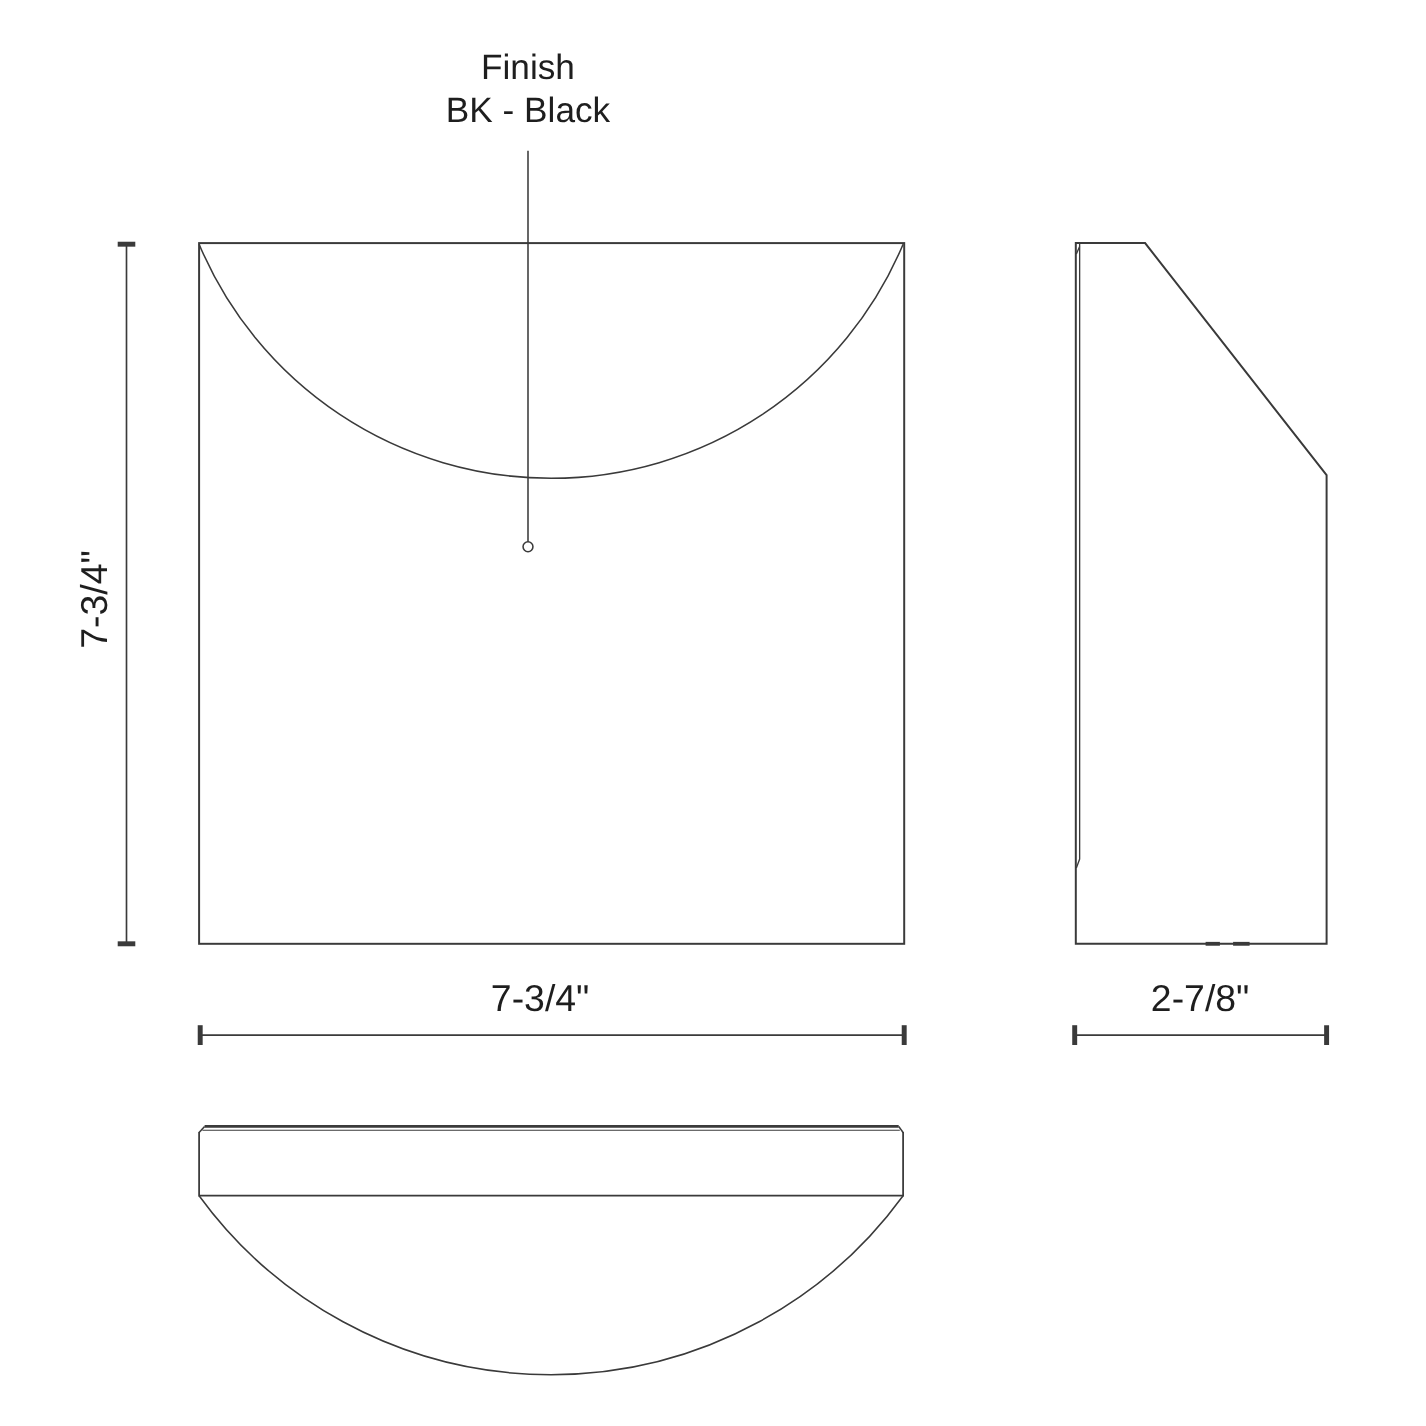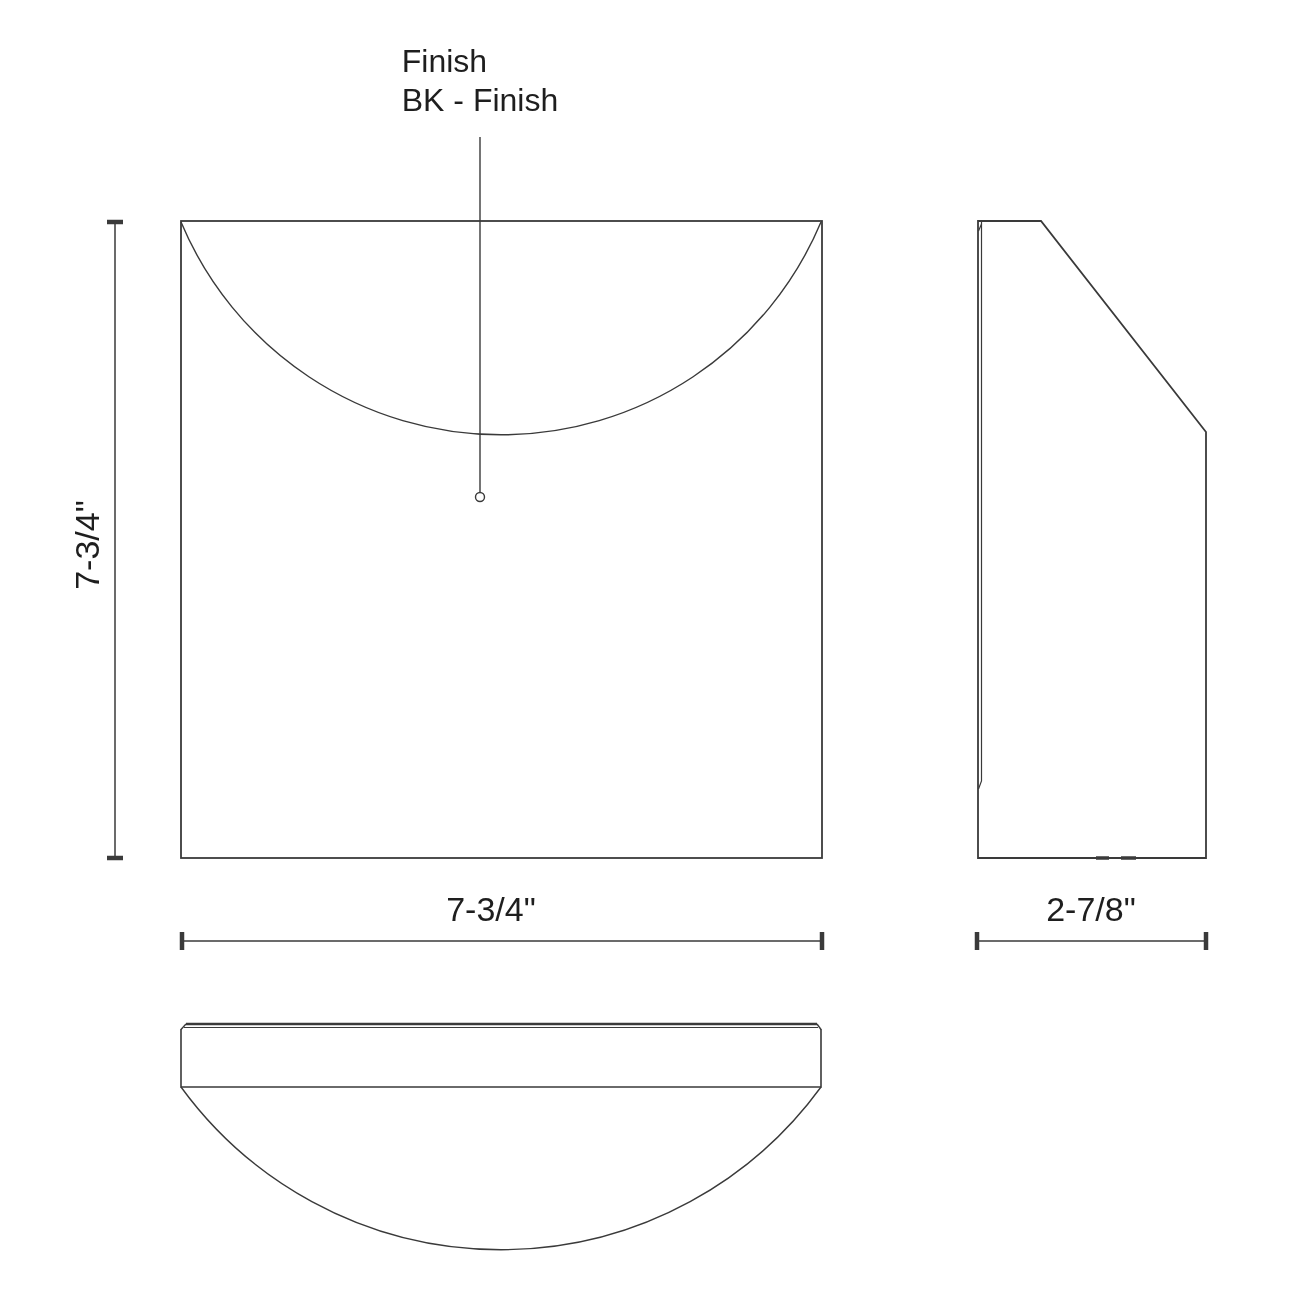--- a/index.html
+++ b/index.html
@@ -29,20 +29,21 @@
   .label {
     position: absolute;
     color: var(--color-text, #1e1e1e);
     white-space: nowrap;
     user-select: none;
   }
   .finish-label {
     left: 480px;
     top: 42px;
     transform: translateX(-50%);
+    text-align: center;
     font-size: 32px;
     line-height: 39px;
   }
   .dim-label {
     font-size: 34px;
   }
   .dim-height {
     left: 87px;
     top: 545px;
     transform: translate(-50%, -50%) rotate(-90deg);
@@ -103,21 +104,21 @@
       <line class="ln" x1="184" y1="1027.5" x2="818" y2="1027.5" stroke-width="1"></line>
       <path class="ln" d="M 186 1024 L 181 1029.5" stroke-width="1.4"></path>
       <path class="ln" d="M 817 1024 L 821 1029.5" stroke-width="1.4"></path>
       <path class="ln" d="M 181 1029 L 181 1087 L 821 1087 L 821 1029" stroke-width="1.6"></path>
       <path class="ln" d="M 181 1087 A 396 396 0 0 0 821 1087" stroke-width="1.4"></path>
     </g>
   </svg>
 
   <div class="label finish-label">
     <div>Finish</div>
-    <div>BK - Finish</div>
+    <div>BK - Black</div>
   </div>
 
   <div class="label dim-label dim-height">7-3/4"</div>
 
   <div class="label dim-label dim-width">7-3/4"</div>
 
   <div class="label dim-label dim-depth">2-7/8"</div>
 
 </div>
 

